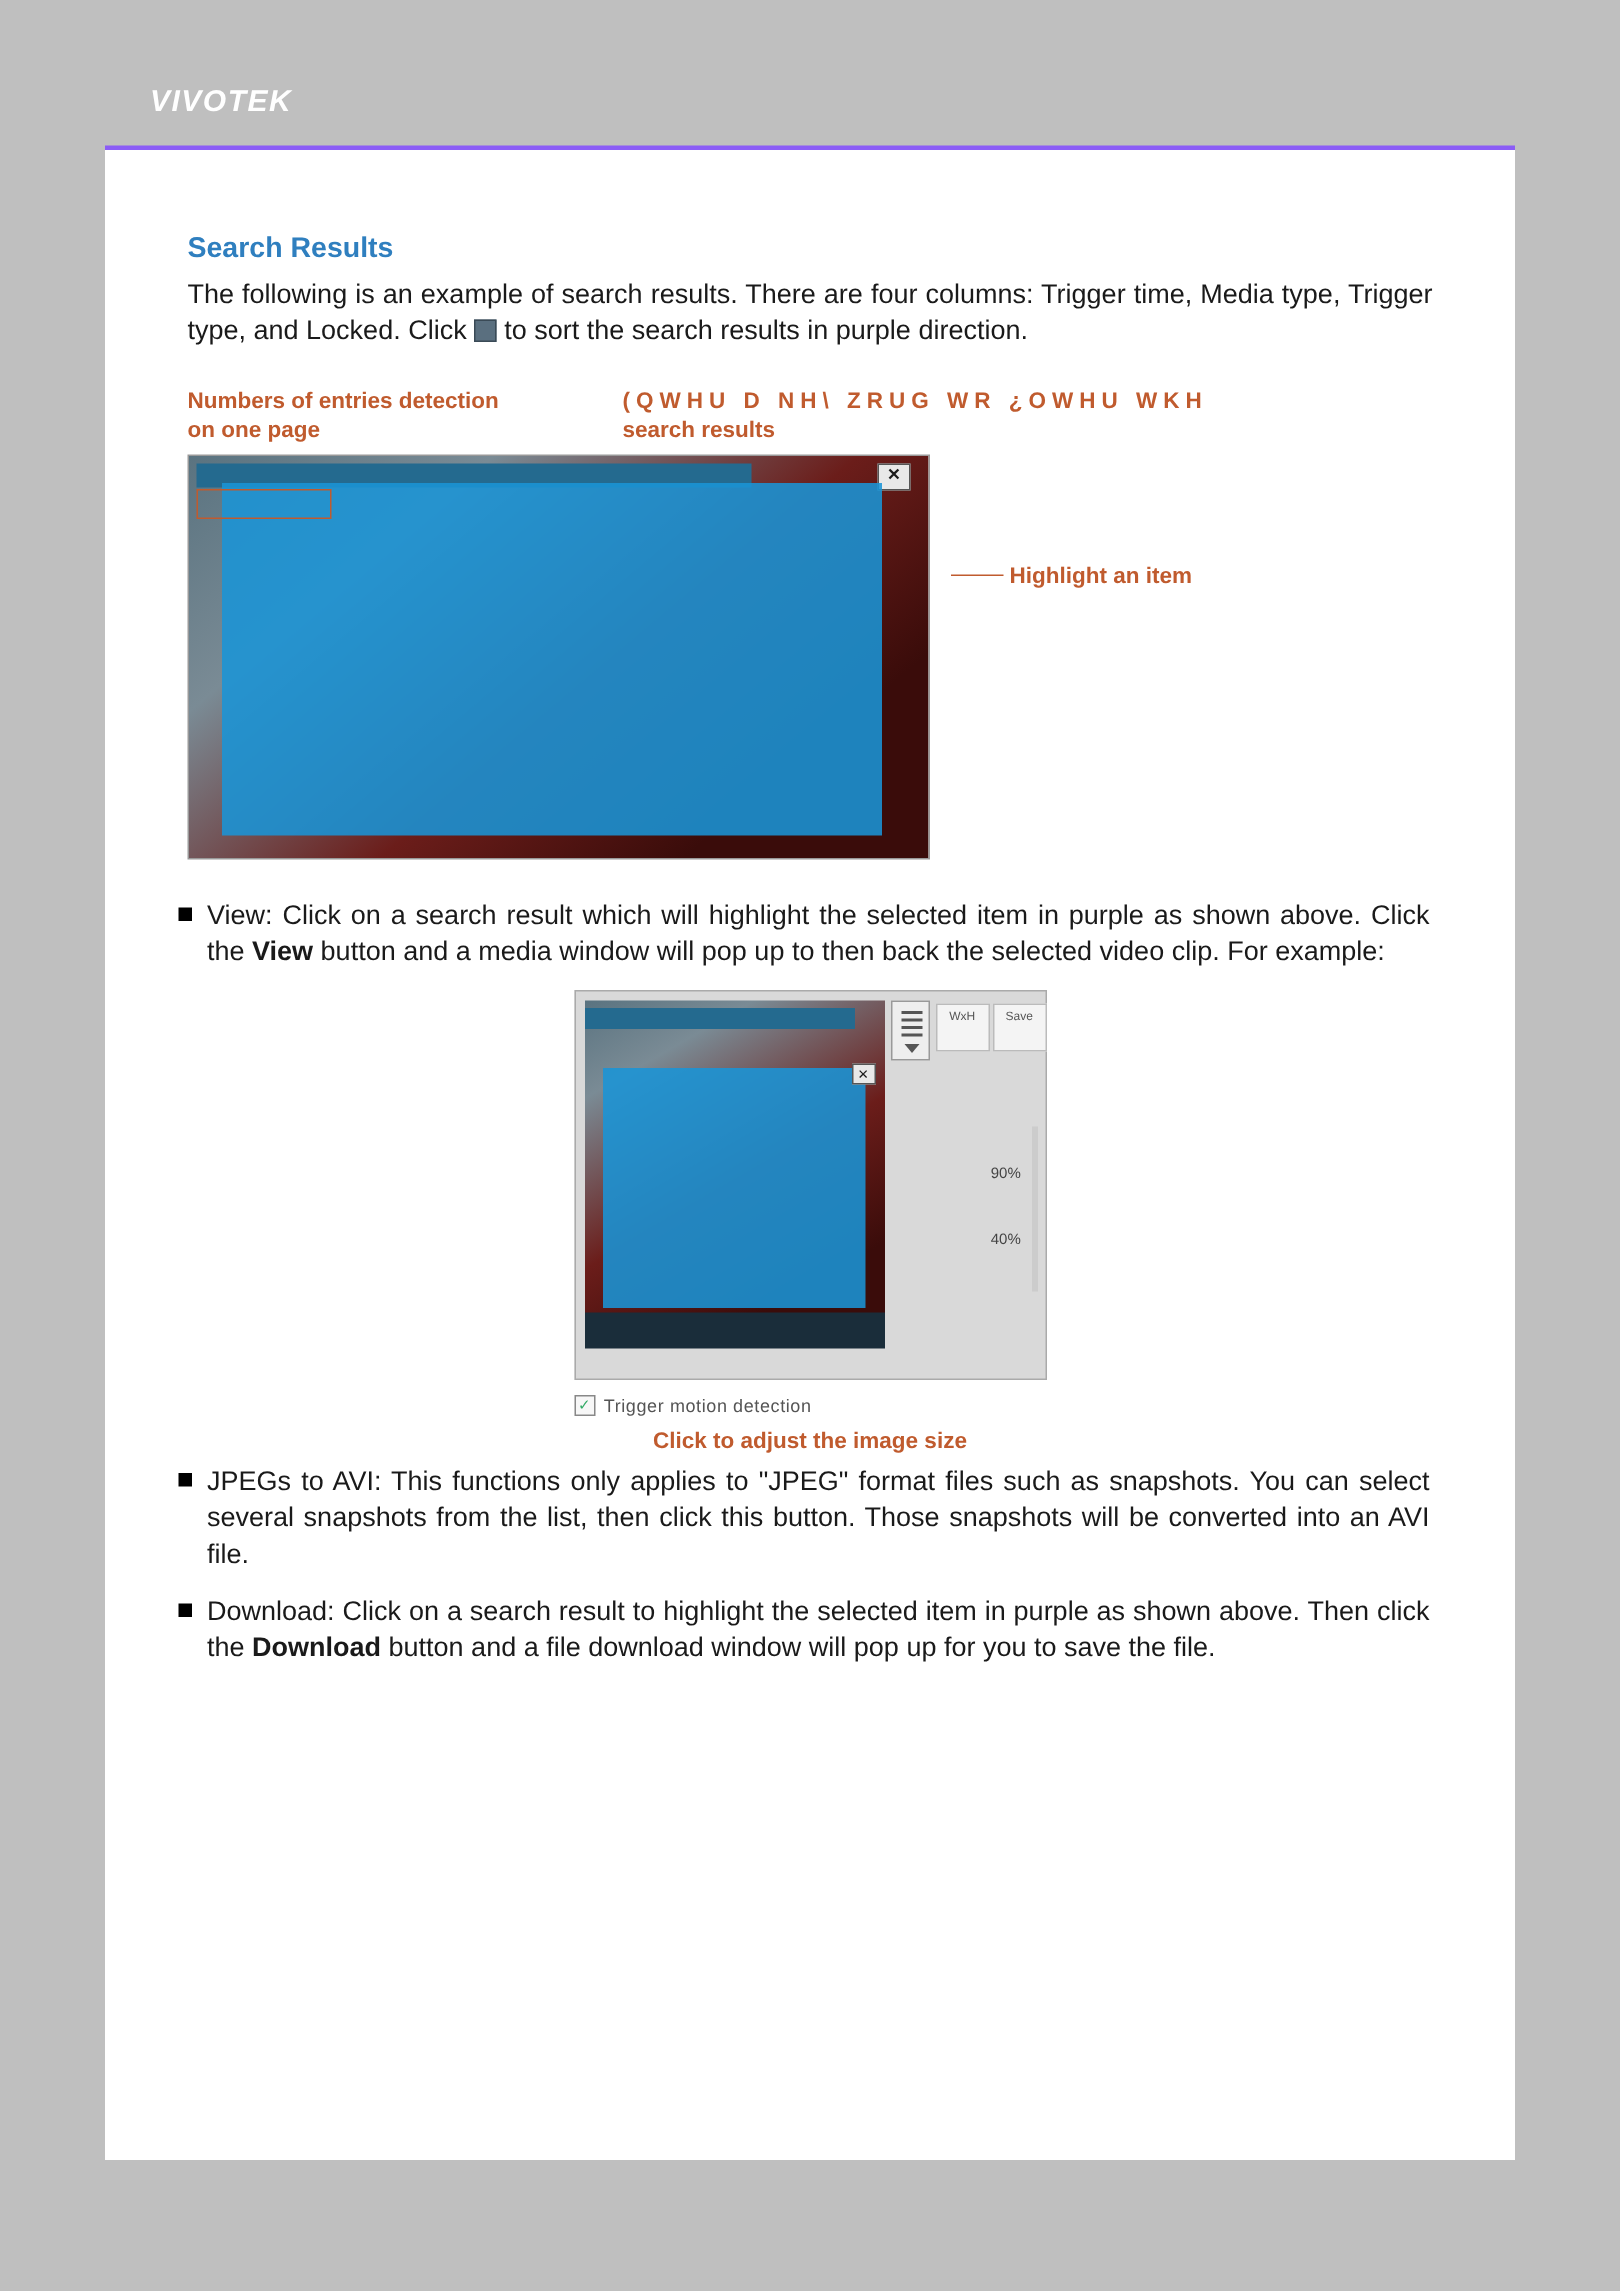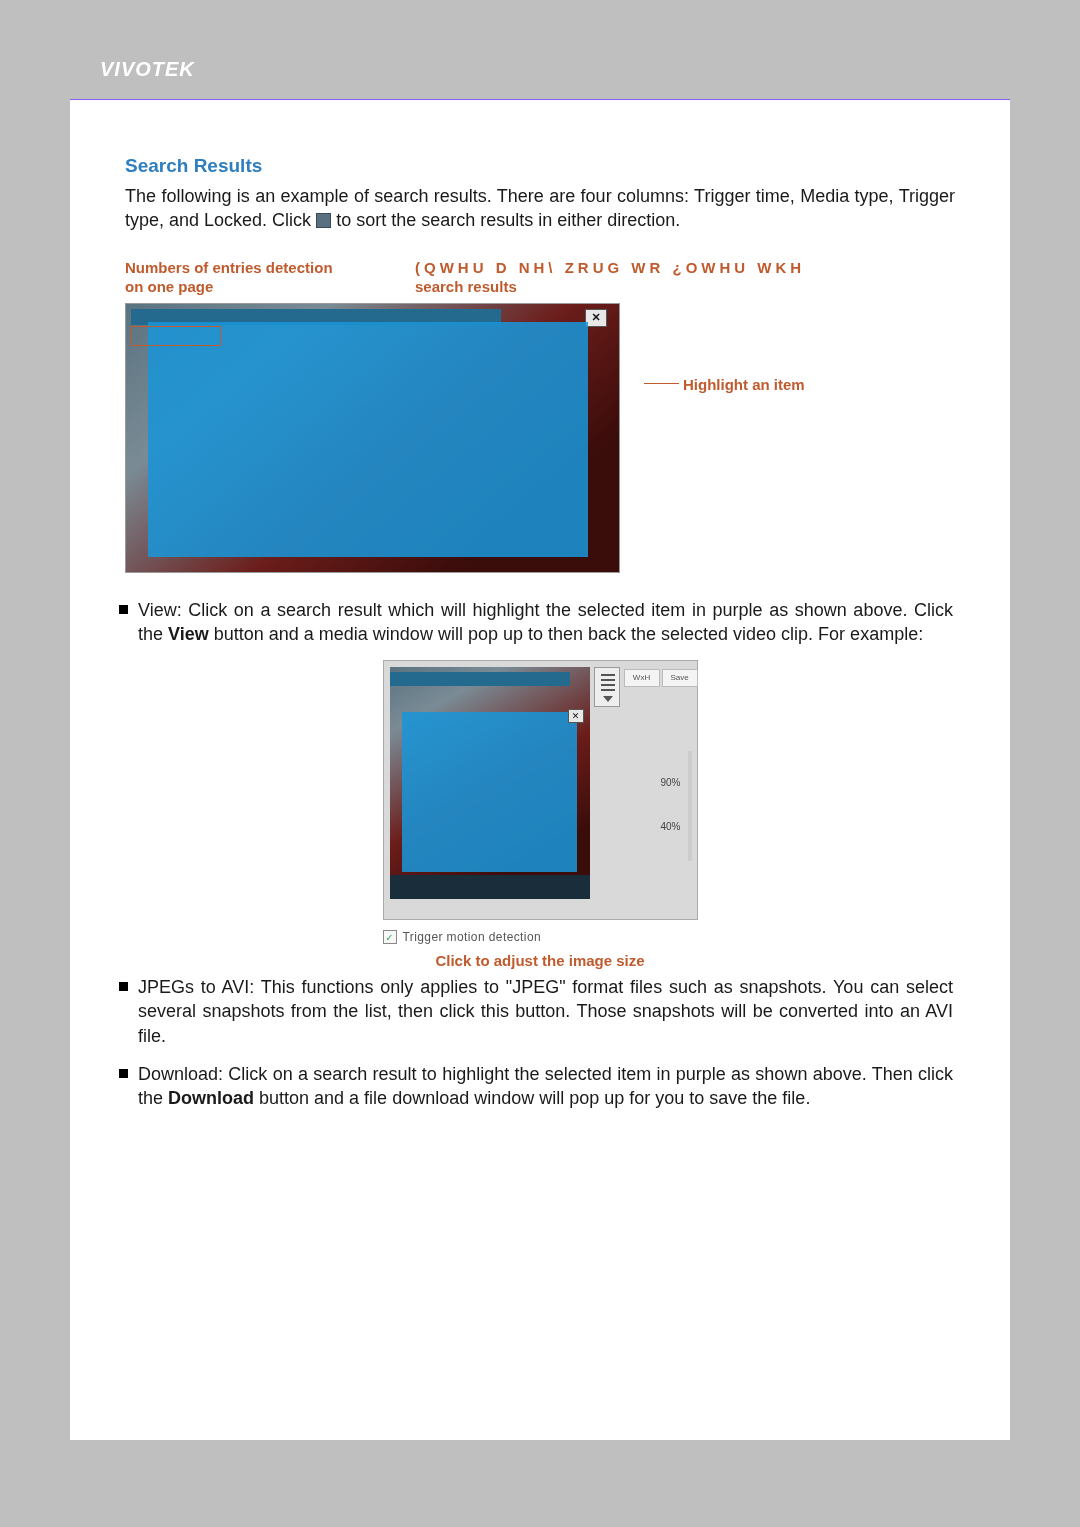--- a/index.html
+++ b/index.html
@@ -16,21 +16,21 @@
     height: 1400px;
     background: #ffffff;
     position: relative;
   }
   .top-gray {
     background: #bfbfbf;
     height: 60px;
     padding: 0 30px 0 30px;
     display: flex;
     align-items: center;
-    border-bottom: 1px solid #8b5cf6;
+    border-bottom: 3px solid #8b5cf6;
   }
   .brand {
     color: #ffffff;
     font-style: italic;
     font-weight: bold;
     font-size: 20px;
     letter-spacing: 1px;
   }
   .content {
     padding: 55px 55px 30px 55px;
@@ -108,21 +108,21 @@
     line-height: 15px;
   }
   .fig1 .label-box {
     position: absolute;
     top: 22px; left: 5px;
     width: 90px; height: 20px;
     border: 1px solid #c05b2e;
   }
   .fig1-side {
     padding-top: 70px;
-    padding-left: 24px;
+    padding-left: 14px;
   }
   .fig1-side .line {
     display: inline-block;
     width: 35px; height: 1px;
     background: #c05b2e;
     vertical-align: middle;
     margin-right: 4px;
   }
   .fig1-side .lbl {
     color: #c05b2e;
@@ -214,21 +214,21 @@
   .fig2-img .sizebar .tri {
     position:absolute; bottom:4px; left:8px;
     width:0;height:0;
     border-left:5px solid transparent;
     border-right:5px solid transparent;
     border-top:6px solid #555;
   }
   .fig2-img .btn {
     position: absolute;
     top: 8px;
-    width: 36px; height: 18px;
+    width: 36px; height: 32px;
     background: #f4f4f4;
     border: 1px solid #bbb;
     font-size: 8px;
     text-align: center;
     line-height: 16px;
     color:#555;
   }
   .fig2-img .btn.b1 { left: 240px; }
   .fig2-img .btn.b2 { left: 278px; }
   .fig2-img .pct {
@@ -292,21 +292,21 @@
     <span class="brand">VIVOTEK</span>
   </div>
 
   <div class="content">
 
     <div class="section-title">Search Results</div>
 
     <div class="para">
       <span>The following is an example of search results. There are four columns: Trigger time, Media type, Trigger type, and Locked. Click </span>
       <span class="sort-icon"></span>
-      <span> to sort the search results in either direction.</span>
+      <span> to sort the search results in purple direction.</span>
     </div>
 
     <div class="annot-row">
       <div class="annot" style="width:230px">Numbers of entries detection on one page</div>
       <div class="annot annot-right" style="width:440px">
         <span>(QWHU D NH\ ZRUG WR ¿OWHU WKH</span><br>
         <span class="line2">search results</span>
       </div>
     </div>
 

